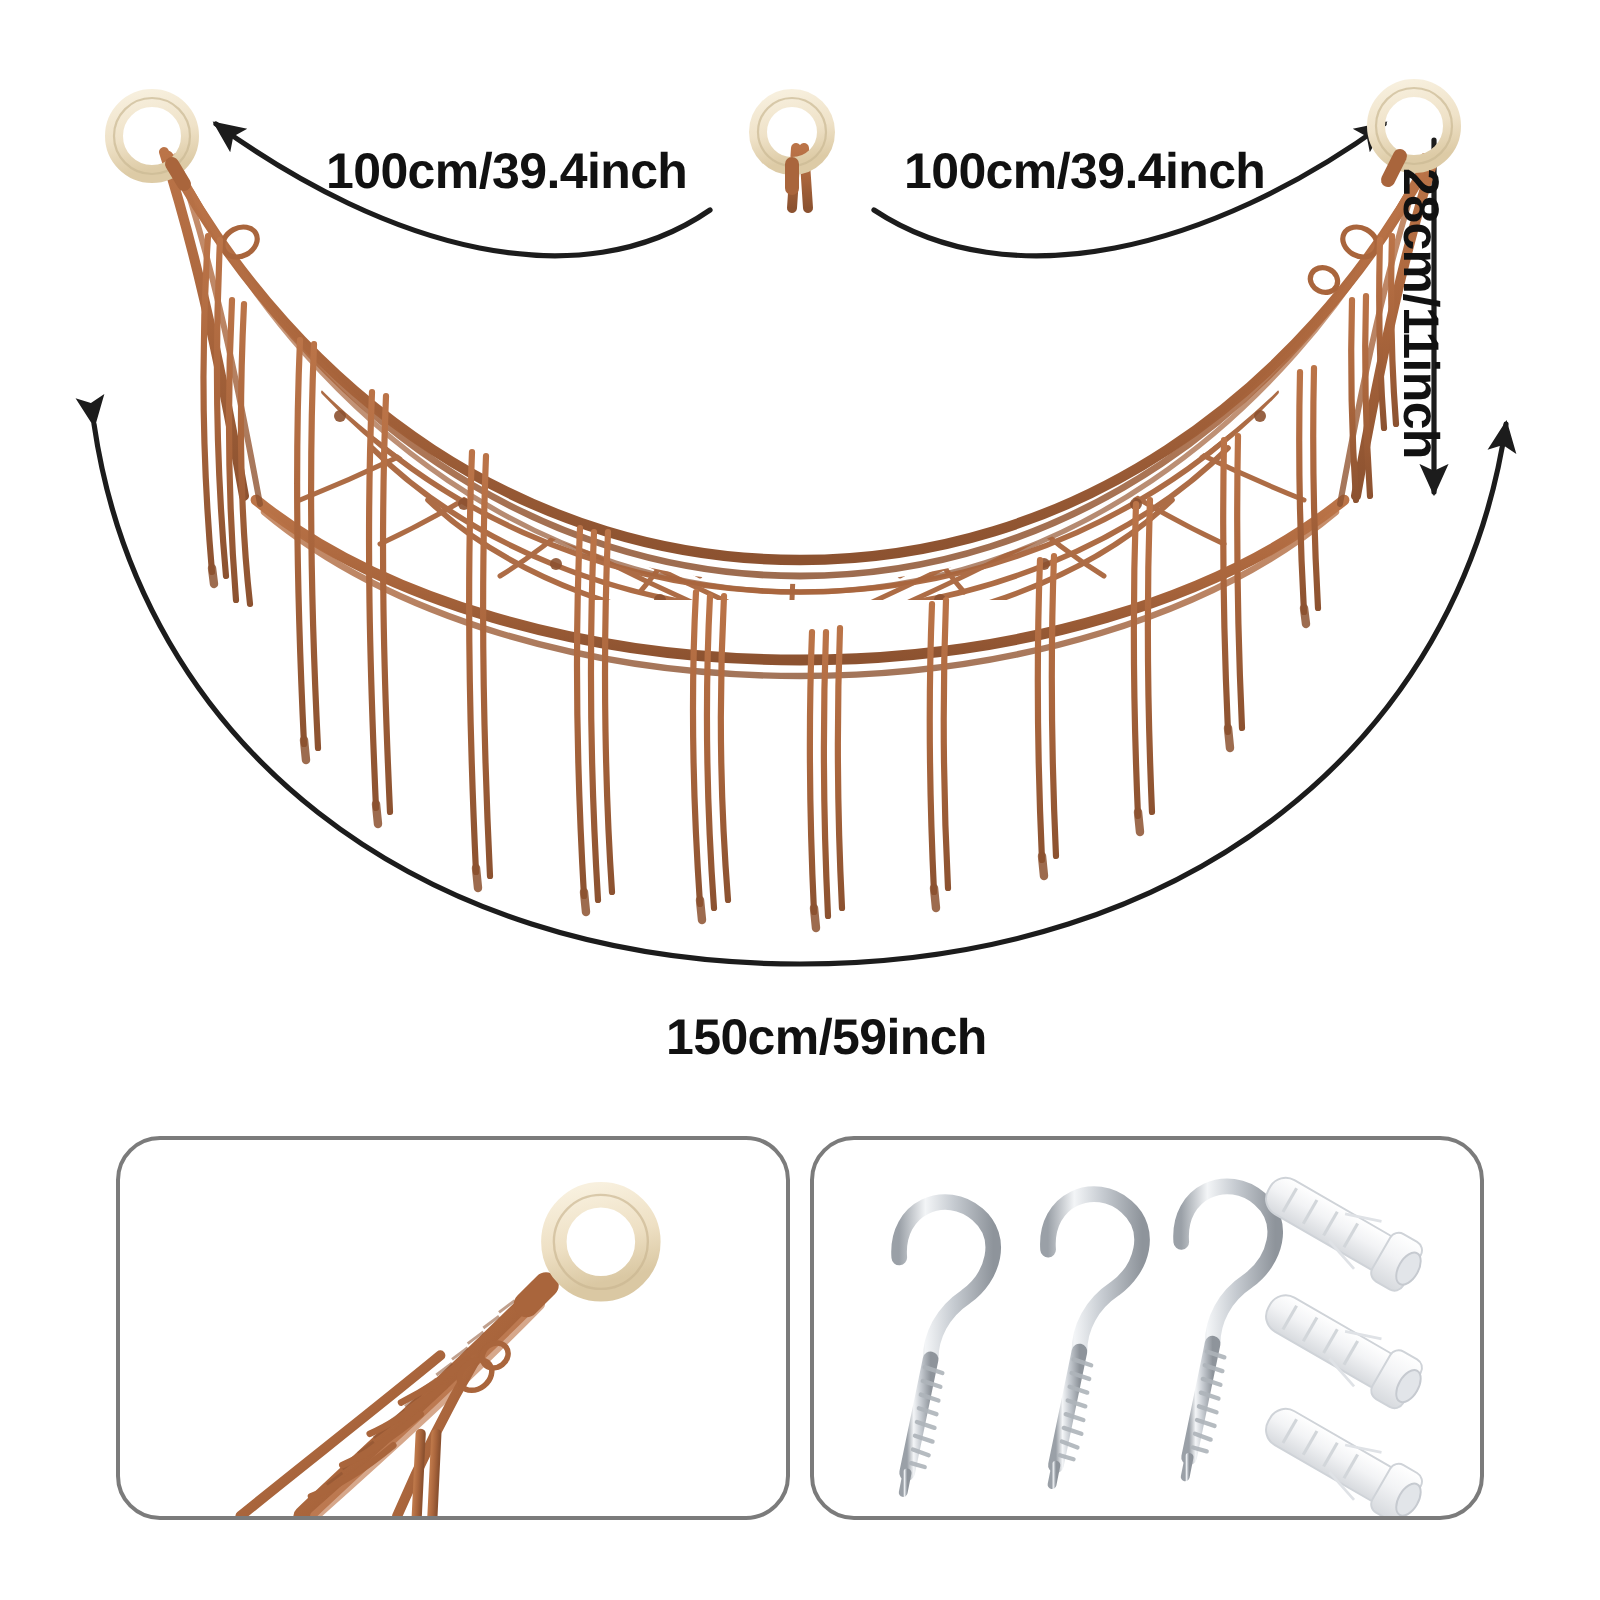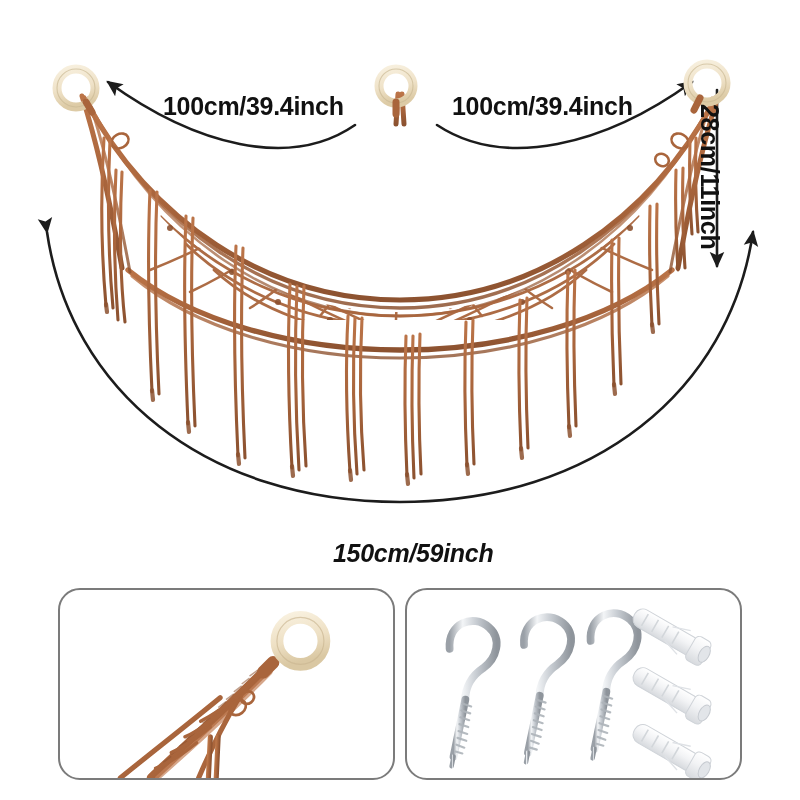--- a/index.html
+++ b/index.html
@@ -12,34 +12,33 @@
     height: 800px;
     position: relative;
     overflow: hidden;
     font-family: "Liberation Sans", sans-serif;
   }
   #stage {
     position: absolute;
     inset: 0;
     width: 800px;
     height: 712px;
-    margin-top: 20px;
   }
   .dim-label {
     position: absolute;
     font-family: "Liberation Sans", sans-serif;
     font-size: 25px;
     font-weight: 600;
     color: #111111;
     white-space: nowrap;
     letter-spacing: -0.3px;
   }
   #label-left-span  { left: 163px; top: 72px; }
   #label-right-span { left: 452px; top: 72px; }
-  #label-bottom-span{ left: 333px; top: 519px; font-style: italic; }
+  #label-bottom-span{ left: 333px; top: 505px; }
   #label-height-span{
     left: 724px; top: 84px;
     transform-origin: left top;
     transform: rotate(90deg);
   }
   .panel {
     position: absolute;
     background: #ffffff;
     border: 2px solid #7b7b7b;
     border-radius: 22px;

